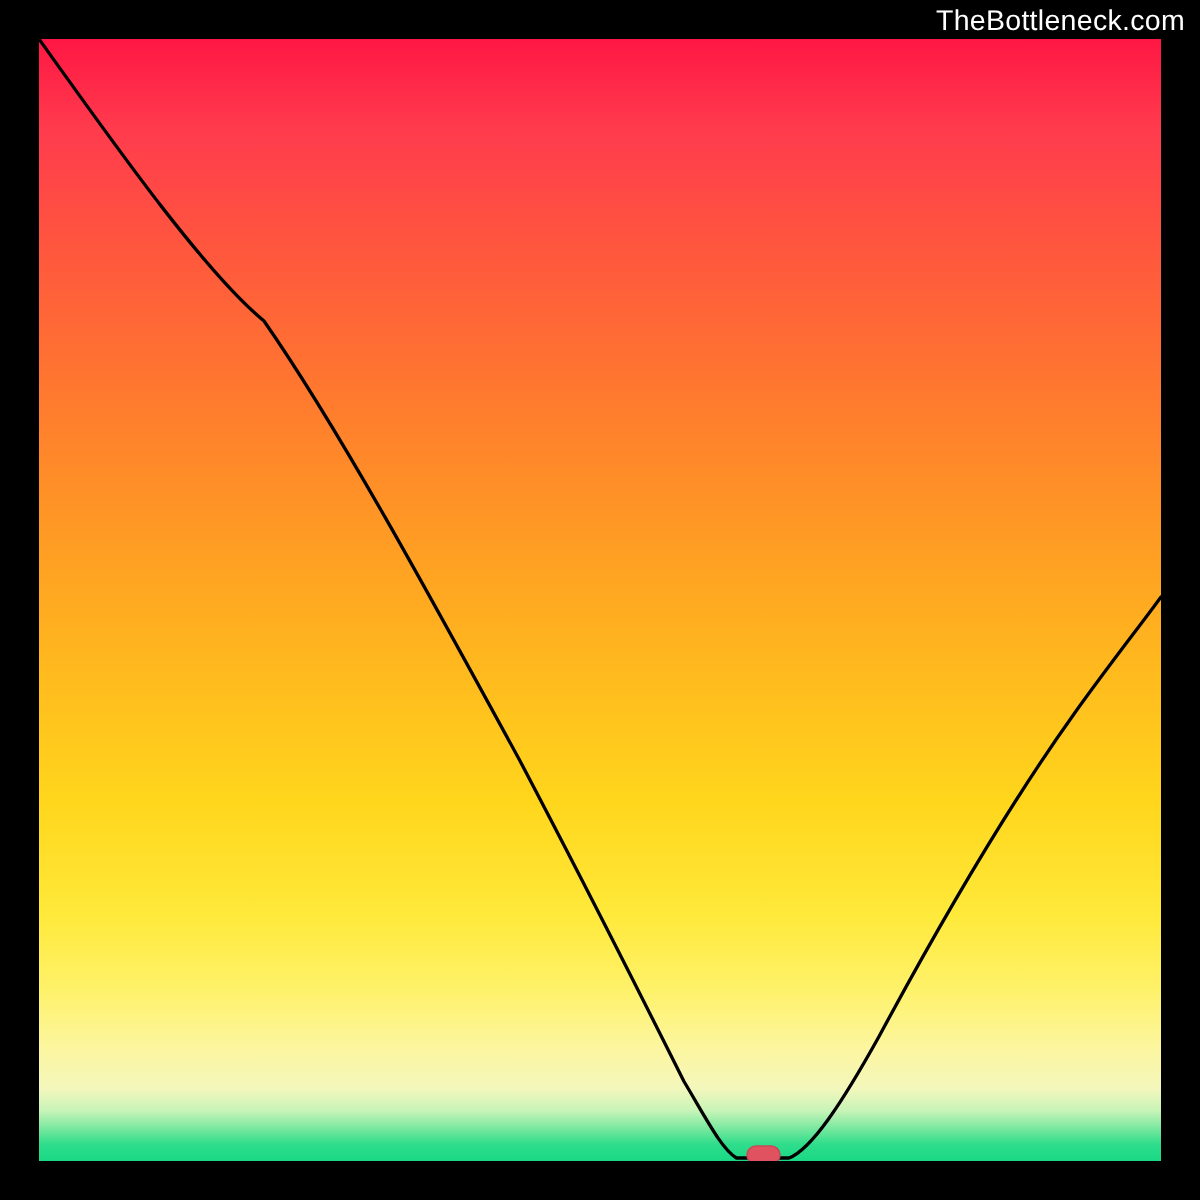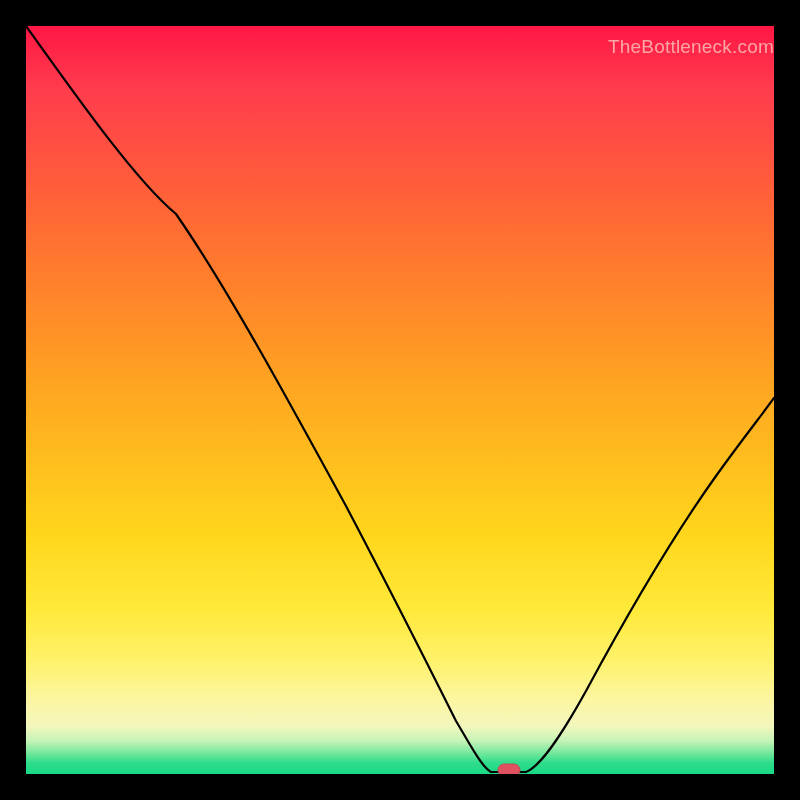--- a/index.html
+++ b/index.html
@@ -63,26 +63,25 @@
     stroke-linecap: round;
   }
   .marker {
     fill: #e05260;
     stroke: #c74856;
     stroke-width: 1;
   }
   .watermark {
     position: absolute;
     top: 4px;
-    right: 26px;
-    color: #fca5a5;
+    right: 10px;
+    color: #ffffff;
     font-size: 19px;
     letter-spacing: 0.2px;
     user-select: none;
-    margin-top: 32px;
   }
 </style>
 </head>
 <body>
 
 <div class="canvas">
 
   <div class="plot-area">
     <div class="gradient-bg"></div>
 

